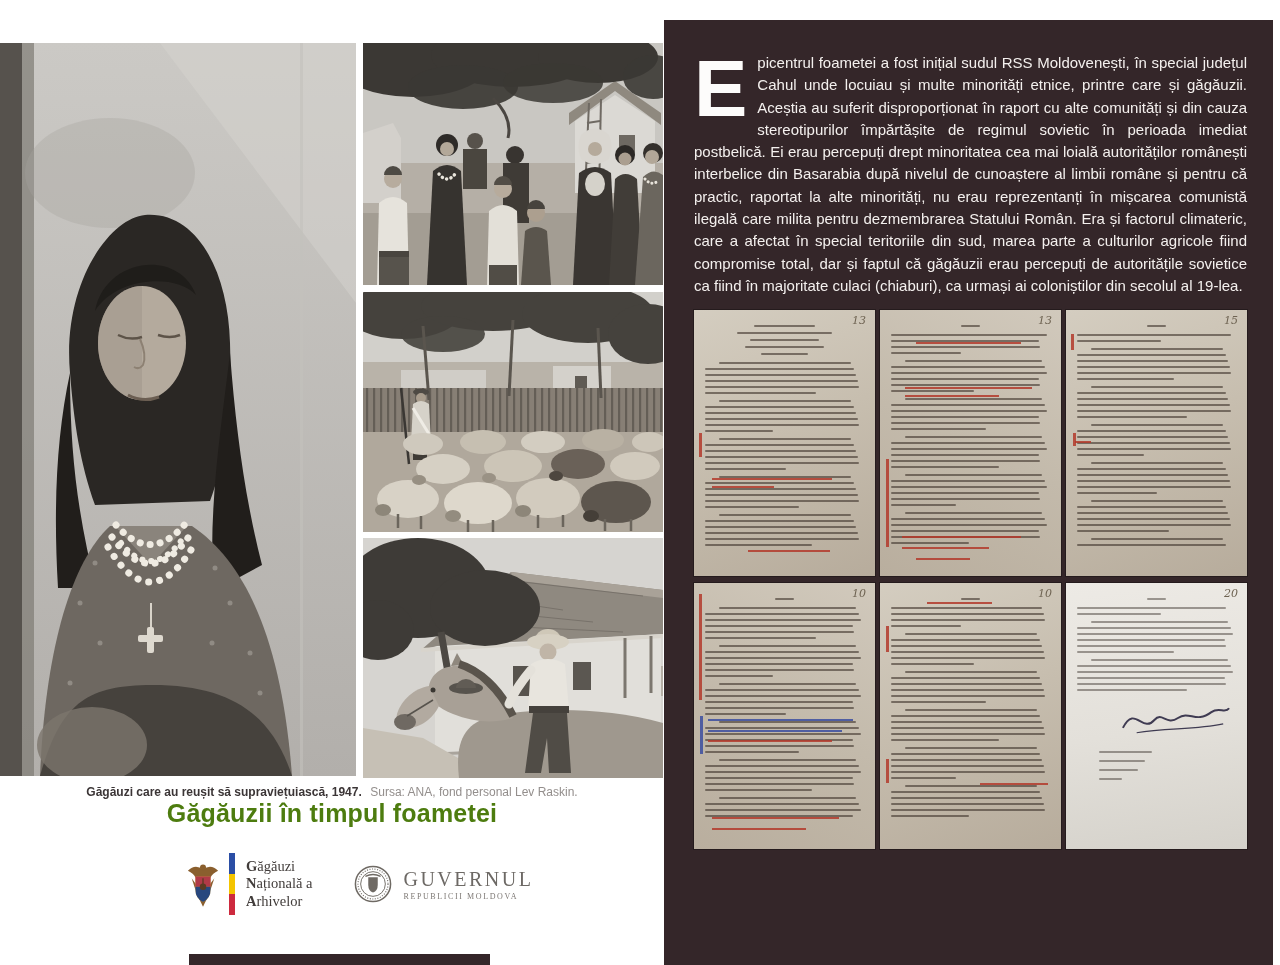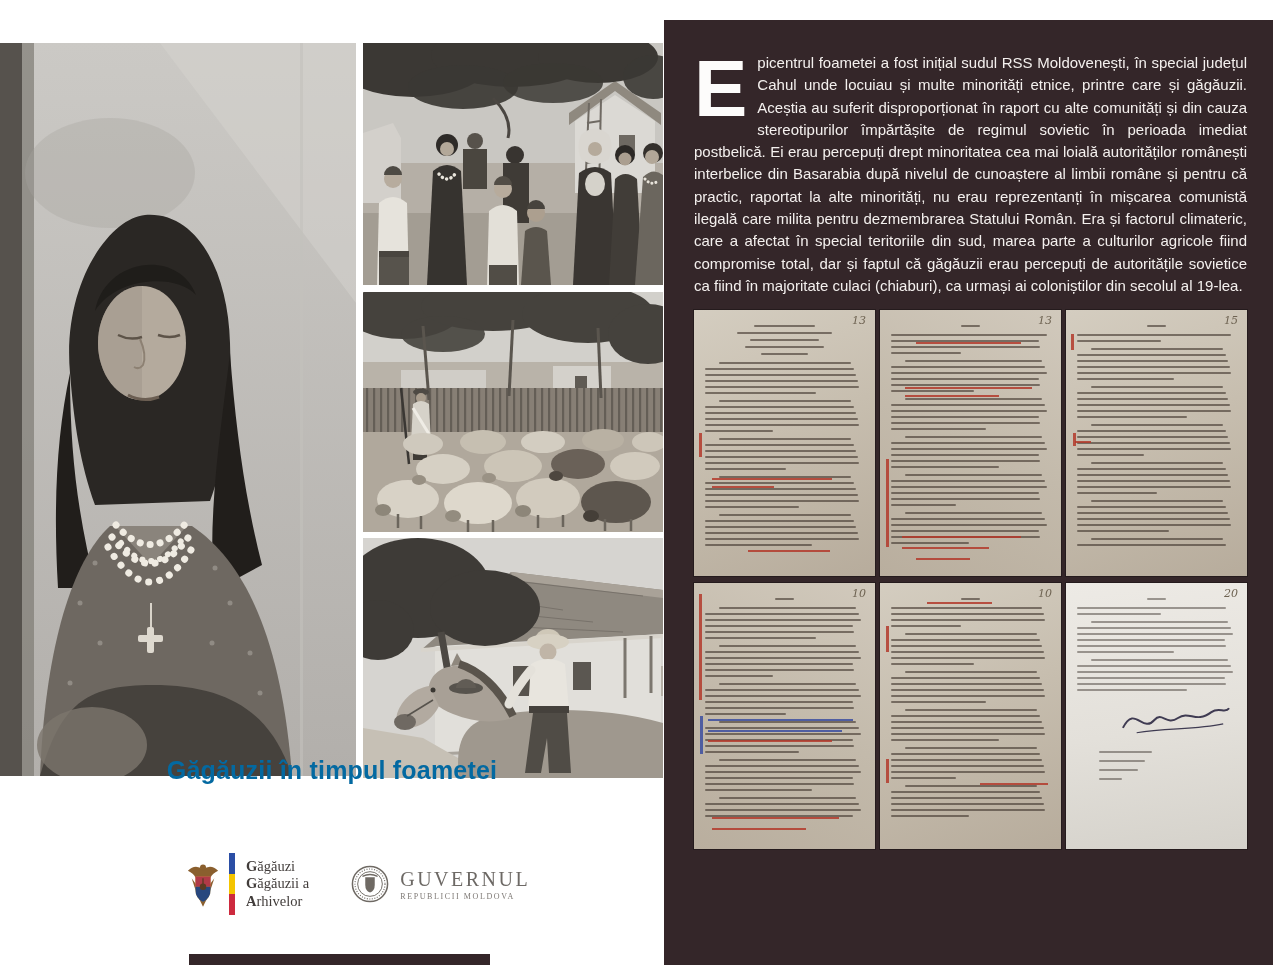--- a/index.html
+++ b/index.html
@@ -10,22 +10,22 @@
   .photo{position:absolute;display:block;}
   .photo-main{left:0;top:43px;width:356px;height:733px;}
   .p1{left:363px;top:43px;width:300px;height:242px;}
   .p2{left:363px;top:292px;width:300px;height:240px;}
   .p3{left:363px;top:538px;width:300px;height:240px;}
 
   .left-caption{position:absolute;left:0;top:782px;width:664px;text-align:center;}
   .cap-main{font-weight:bold;color:#3b3536;font-size:12px;}
   .cap-src{color:#938e8c;font-size:12px;margin-left:4px;}
 
-  .left-title{position:absolute;left:0;top:756px;width:664px;text-align:center;
-              font-size:25px;font-weight:700;color:#0369a1;letter-spacing:.2px;margin:0;}
+  .left-title{position:absolute;left:0;top:799px;width:664px;text-align:center;
+              font-size:25px;font-weight:700;color:#4d7c0f;letter-spacing:.2px;margin:0;}
 
   .logos{position:absolute;left:186px;top:849px;height:70px;display:flex;align-items:center;}
   .logo-ana{display:flex;align-items:center;}
   .coa{width:34px;height:48px;margin-right:5px;}
   .flag{width:6px;height:62px;display:flex;flex-direction:column;margin:0 2px 0 4px;}
   .flag i{display:block;flex:1;}
   .fb{background:#2b4ea5;} .fy{background:#f4c400;} .fr{background:#cd2a3e;}
   .ana-text{margin-left:9px;}
   .ana-line{font-family:"Liberation Serif", serif;font-size:14.5px;line-height:17.5px;color:#423d3b;}
   .ana-line::first-letter{font-weight:bold;}
@@ -297,20 +297,24 @@
 
     <path d="M172 102 a13 11 0 0 1 26 0 Z" fill="#cfc8b8"></path>
     <ellipse cx="185" cy="104" rx="21" ry="8" fill="#d7d1c3"></ellipse>
     <circle cx="185" cy="114" r="8.5" fill="#c0b5a7"></circle>
     <path d="M165 172 L168 126 Q185 116 202 126 L206 172 Z" fill="#e8e5de"></path>
     <path d="M168 132 C158 144 150 156 146 166" stroke="#e4e1da" stroke-width="9" fill="none" stroke-linecap="round"></path>
     <rect x="166" y="168" width="40" height="7" fill="#45413c"></rect>
     <path d="M170 175 L204 175 L208 235 L186 235 L184 200 L178 235 L162 235 Z" fill="#504c46"></path>
   </svg>
 
+  <div class="left-caption">
+    <span class="cap-main">Găgăuzi care au reușit să supraviețuiască, 1947.</span>
+    <span class="cap-src">Sursa: ANA, fond personal Lev Raskin.</span>
+  </div>
 
   <h1 class="left-title">Găgăuzii în timpul foametei</h1>
 
   <div class="logos">
     <div class="logo-ana">
       <svg class="coa" viewBox="0 0 36 48">
         <path d="M2 10 Q10 2 18 9 Q26 2 34 10 Q28 13 26 17 L10 17 Q8 13 2 10 Z" fill="#8a5f2e"></path>
         <circle cx="18" cy="6.5" r="3.2" fill="#8a5f2e"></circle>
         <path d="M6 18 L12 26 L10 30 Z" fill="#8a5f2e"></path>
         <path d="M30 18 L24 26 L26 30 Z" fill="#8a5f2e"></path>
@@ -321,21 +325,21 @@
         <circle cx="18" cy="27" r="3.4" fill="#5a3b22"></circle>
         <line x1="18" y1="18" x2="18" y2="24" stroke="#5a3b22" stroke-width="1.4"></line>
       </svg>
       <div class="flag">
         <i class="fb"></i>
           <i class="fy"></i>
           <i class="fr"></i>
       </div>
       <div class="ana-text">
         <div class="ana-line">Găgăuzi</div>
-        <div class="ana-line">Găgăuzii a</div>
+        <div class="ana-line">Națională a</div>
         <div class="ana-line">Arhivelor</div>
       </div>
     </div>
     <div class="logo-gov">
       <svg class="seal" viewBox="0 0 40 40">
         <circle cx="20" cy="20" r="18.5" fill="none" stroke="#6f6a64" stroke-width="1.6"></circle>
         <circle cx="20" cy="20" r="13" fill="none" stroke="#6f6a64" stroke-width="1"></circle>
         <circle cx="20" cy="20" r="15.8" fill="none" stroke="#6f6a64" stroke-width="1.2" stroke-dasharray="1.1 1.6"></circle>
         <path d="M15 13 L25 13 L25 21 Q25 27 20 29 Q15 27 15 21 Z" fill="#6f6a64"></path>
         <path d="M12 12 Q20 8 28 12" fill="none" stroke="#6f6a64" stroke-width="1.4"></path>

